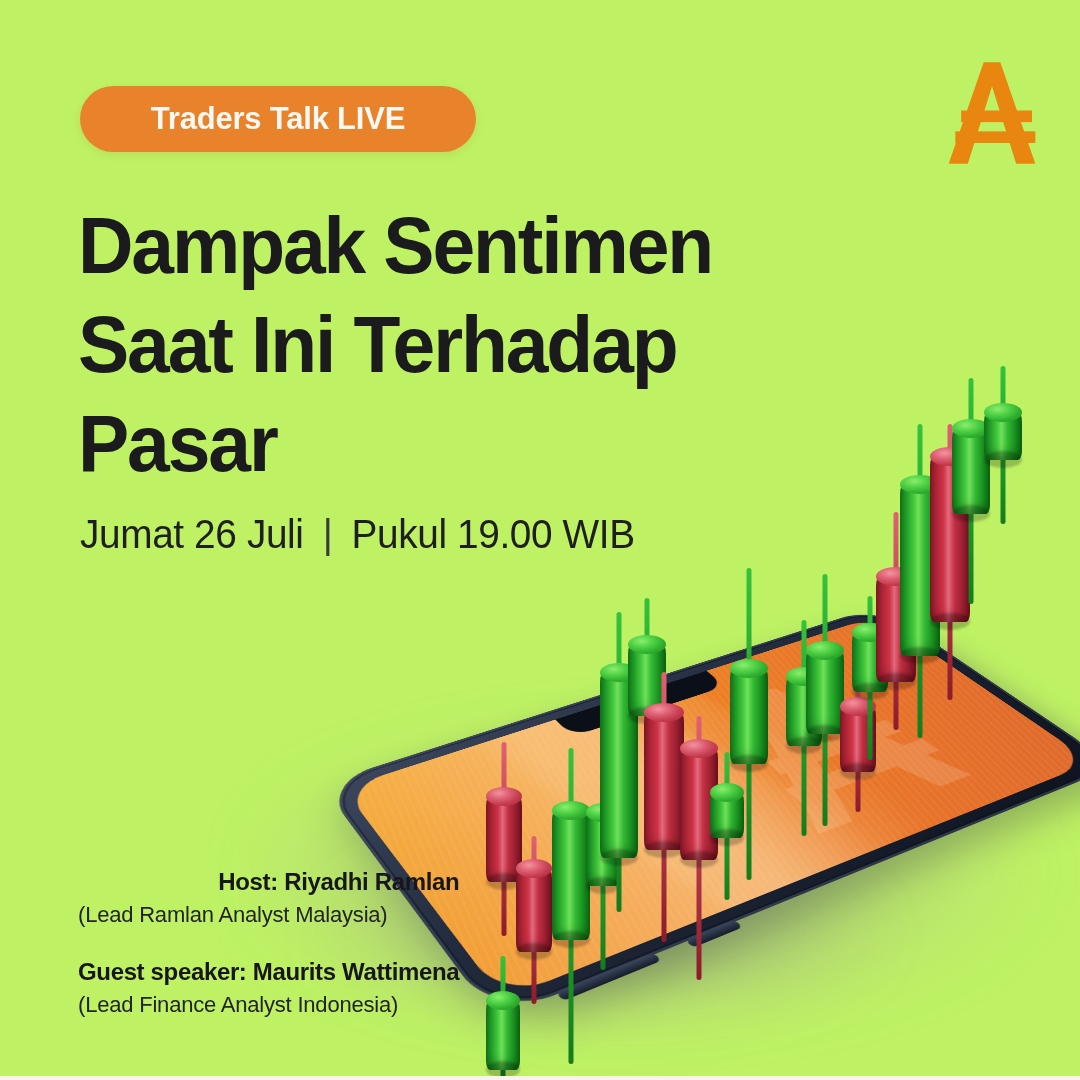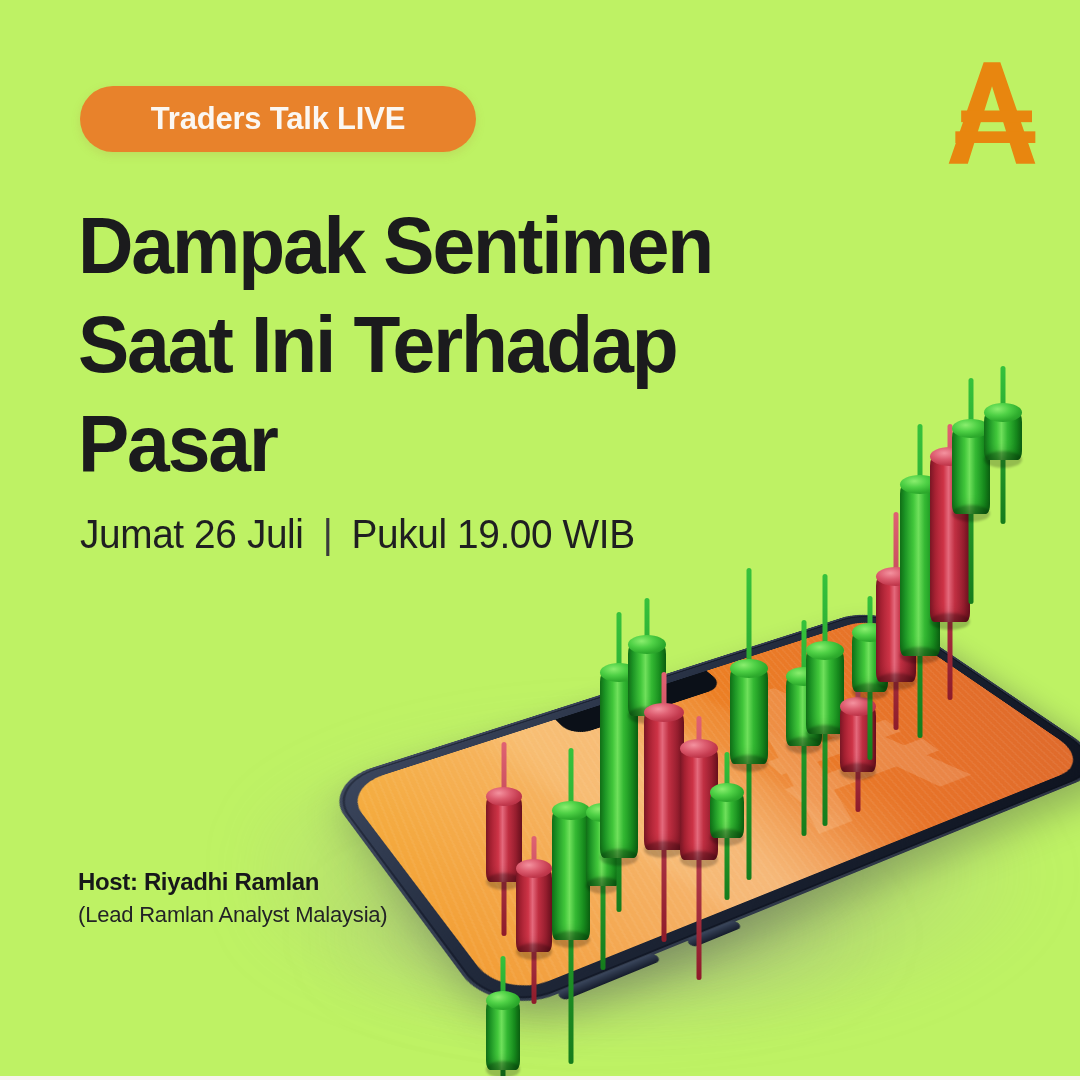--- a/index.html
+++ b/index.html
@@ -96,20 +96,21 @@
     position:absolute;
     left:78px;top:866px;
     z-index:40;
   }
   .credit-name{
     color:#17171A;
     font-size:24px;
     font-weight:bold;
     letter-spacing:-.35px;
     line-height:32px;
+    text-align:right;
   }
   .credit-role{
     color:#232326;
     font-size:22px;
     font-weight:normal;
     letter-spacing:-.2px;
     line-height:31px;
     margin-top:1px;
   }
   .credit-gap{height:26px;}
@@ -429,15 +430,17 @@
   <div class="dateline">
     <span>Jumat 26 Juli</span>
     <span class="sep">|</span>
     <span>Pukul 19.00 WIB</span>
   </div>
 
   <div class="credits">
     <div class="credit-name">Host: Riyadhi Ramlan</div>
     <div class="credit-role">(Lead Ramlan Analyst Malaysia)</div>
     <div class="credit-gap"></div>
+    <div class="credit-name">Guest speaker: Maurits Wattimena</div>
+    <div class="credit-role">(Lead Finance Analyst Indonesia)</div>
   </div>
 
 </div>
 
 </body></html>

